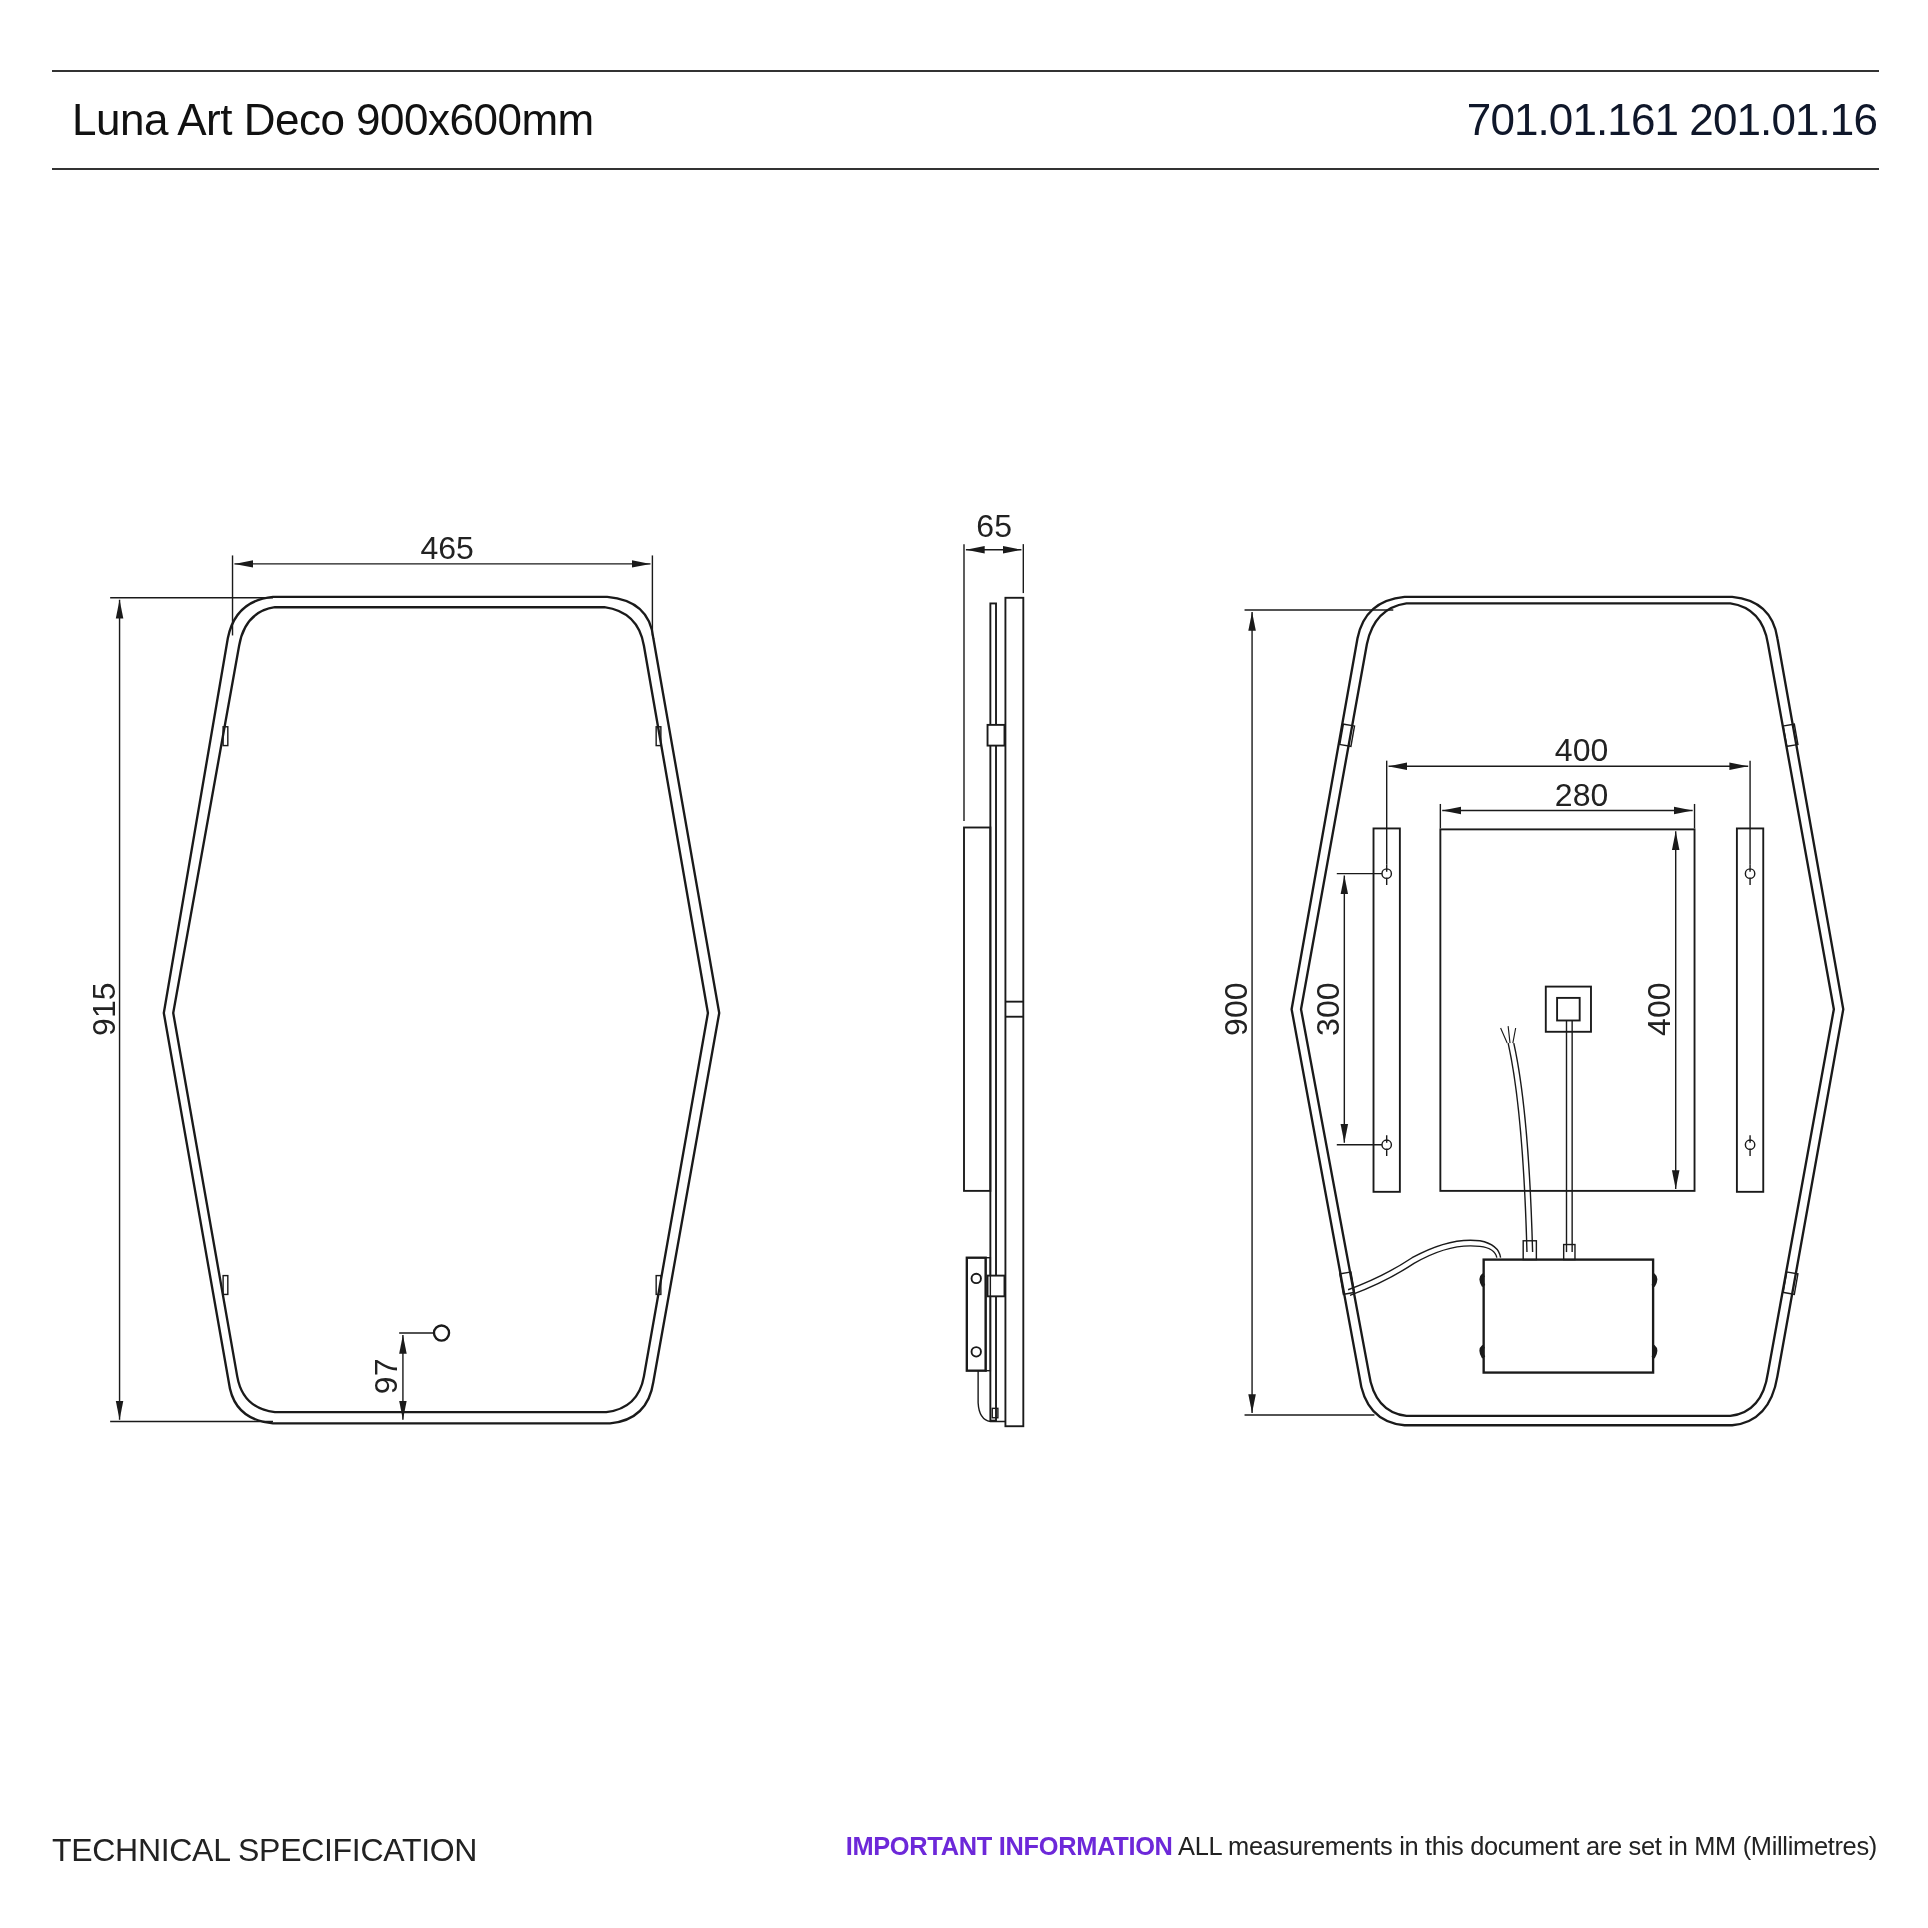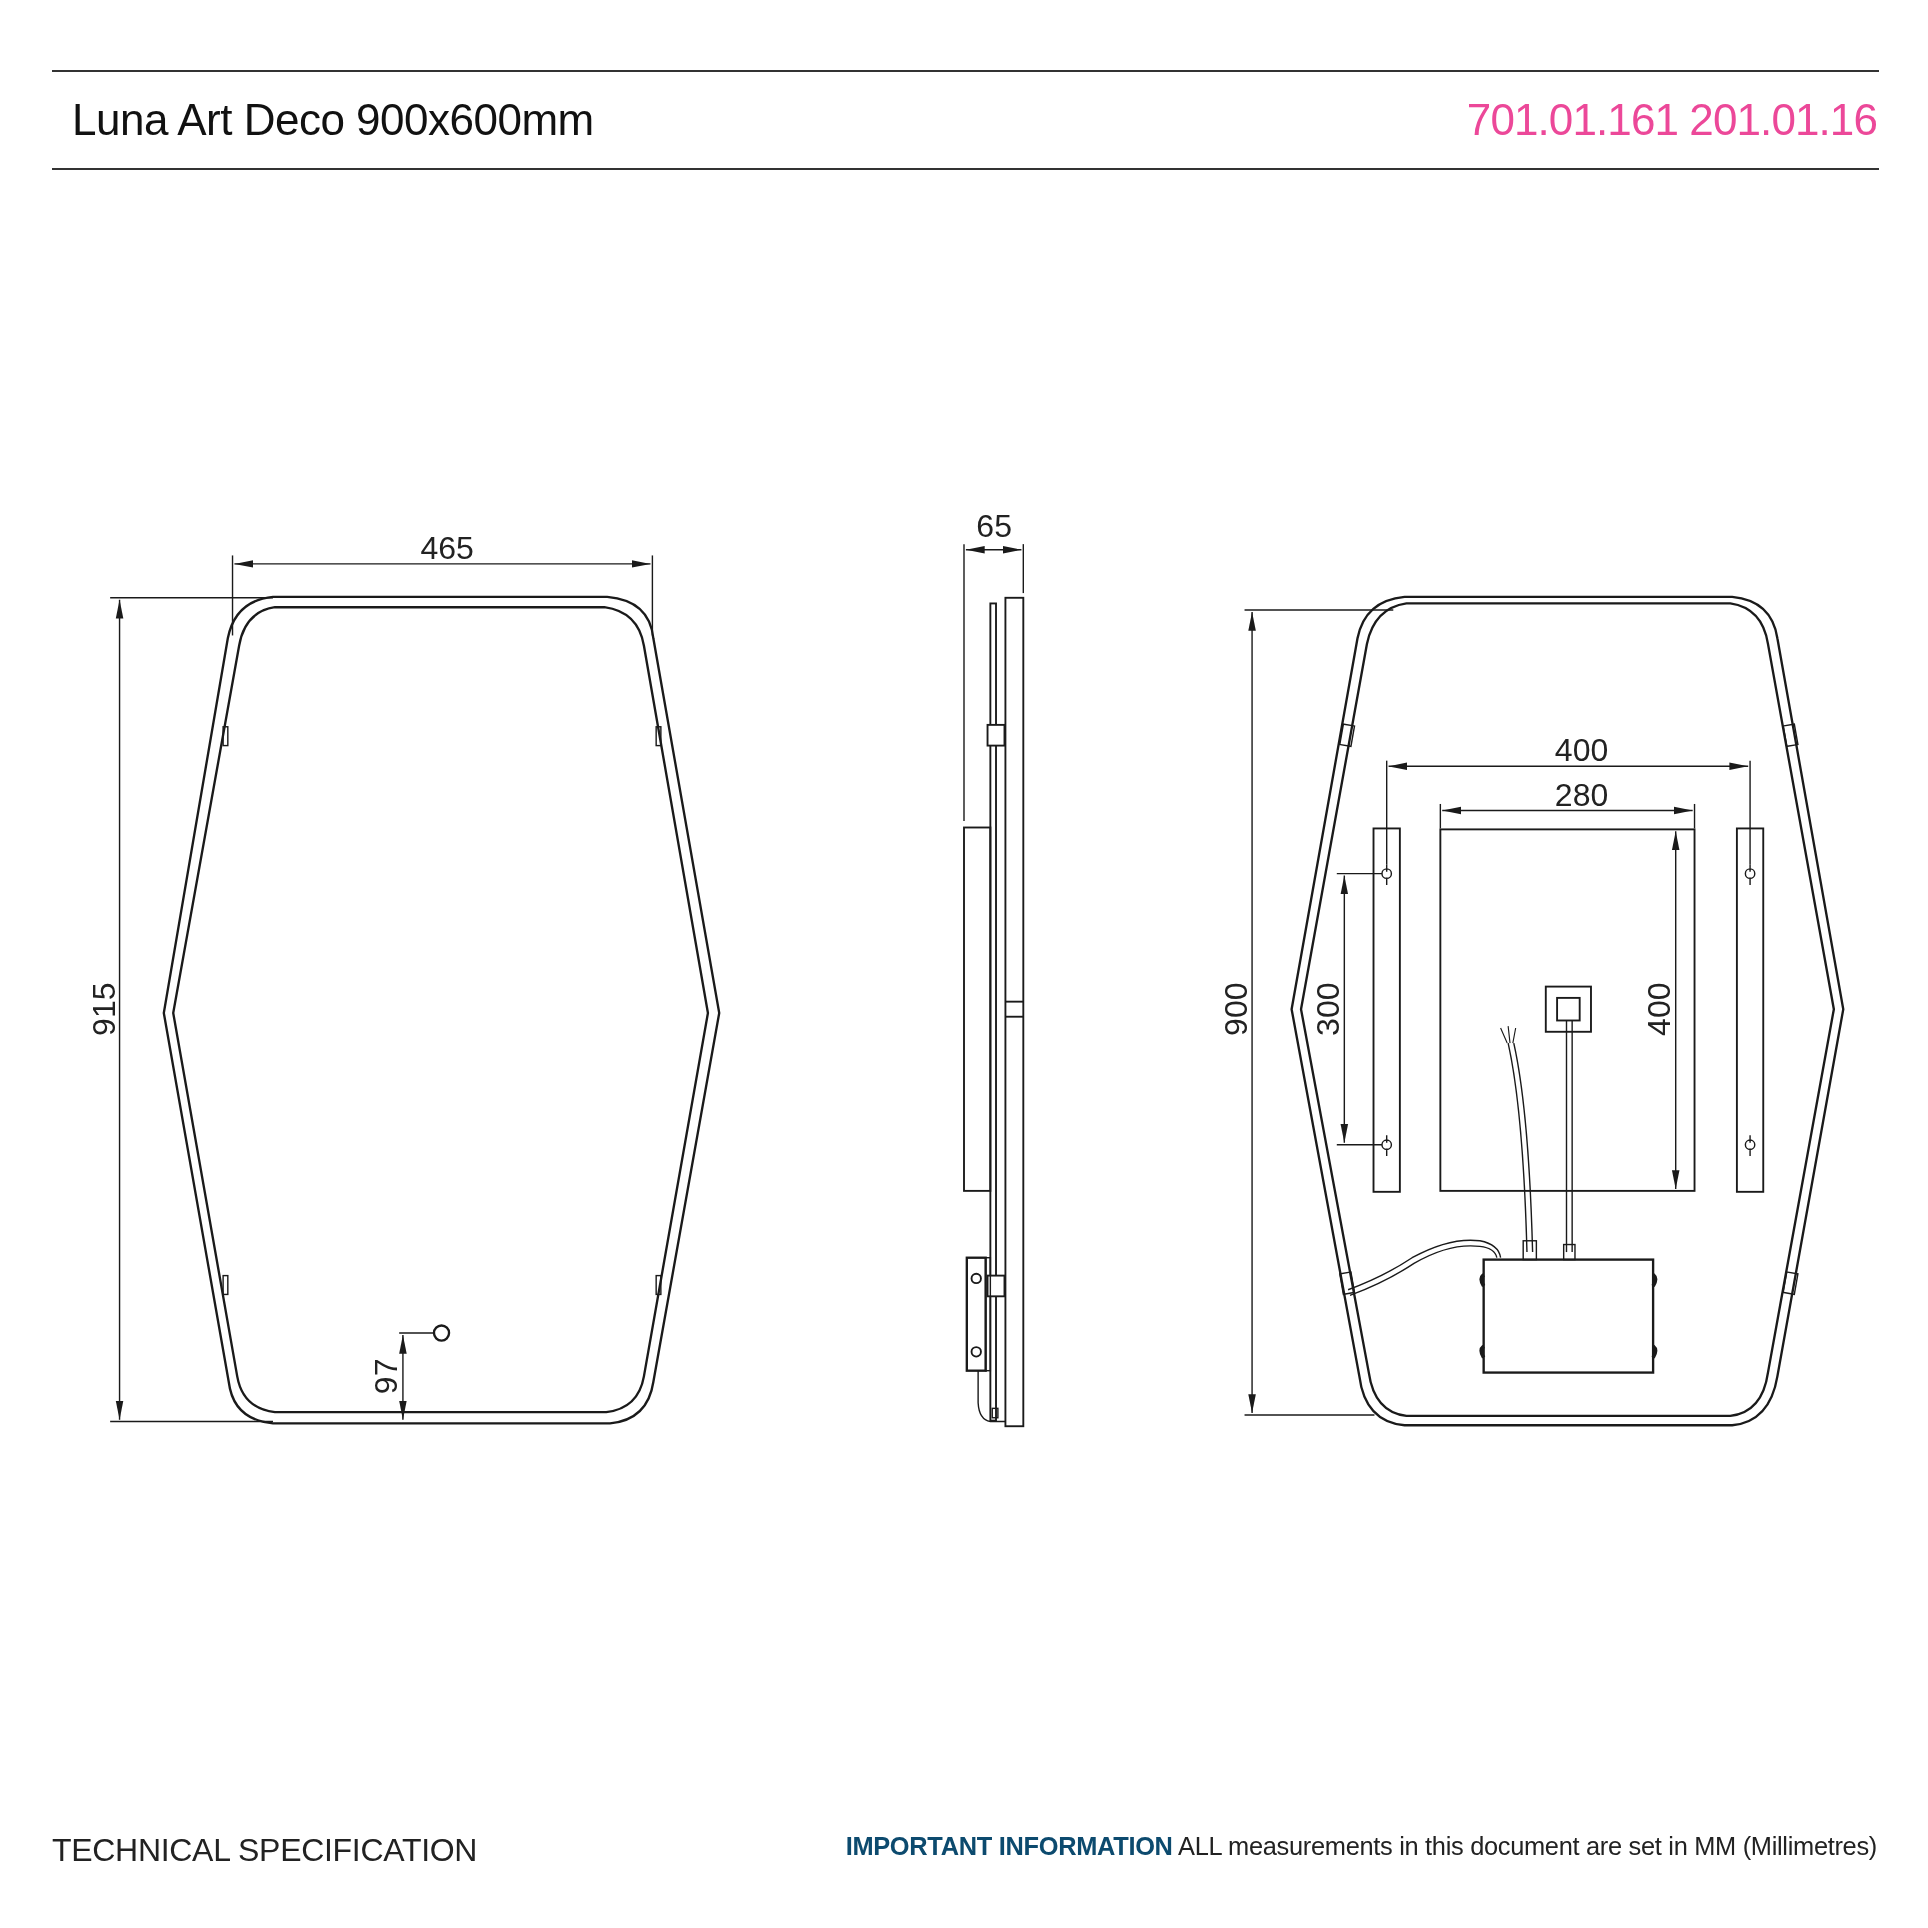--- a/index.html
+++ b/index.html
@@ -4,26 +4,26 @@
   <style>
     html, body { margin: 0; padding: 0; background: #ffffff; }
     body { width: 1928px; height: 1928px; position: relative; overflow: hidden;
            font-family: "Liberation Sans", "DejaVu Sans", sans-serif; color: #111111; }
     .rule { position: absolute; left: 52px; width: 1827px; height: 1.9px; background: #333333; }
     .rule.top { top: 70px; }
     .rule.mid { top: 168px; }
     .title { position: absolute; top: 92px; left: 72px; font-size: 44px; line-height: 56px;
              letter-spacing: -0.5px; color: #111111; }
     .code { position: absolute; top: 92px; right: 51px; font-size: 44px; line-height: 56px;
-            letter-spacing: -0.9px; color: #ec4899; }
+            letter-spacing: -0.9px; color: #0f172a; }
     .footer-left { position: absolute; top: 1832px; left: 52px; font-size: 32px; color: #222222;
                    letter-spacing: -0.3px; }
     .footer-right { position: absolute; top: 1832px; right: 51px; font-size: 25.4px; color: #222222;
                     letter-spacing: -0.3px; }
-    .footer-right b { font-weight: 700; color: #0c4a6e; margin-left: 16px; }
+    .footer-right b { font-weight: 700; color: #6d28d9; margin-left: 16px; }
     svg.drawing { position: absolute; left: 0; top: 0; }
     .dimtext { font-family: "Liberation Sans", "DejaVu Sans", sans-serif; font-size: 34px; fill: #222222; }
   </style>
 </head>
 <body>
 
 <div class="rule top"></div>
 <div class="title">Luna Art Deco 900x600mm</div>
 <div class="code">701.01.161 201.01.16</div>
 <div class="rule mid"></div>

